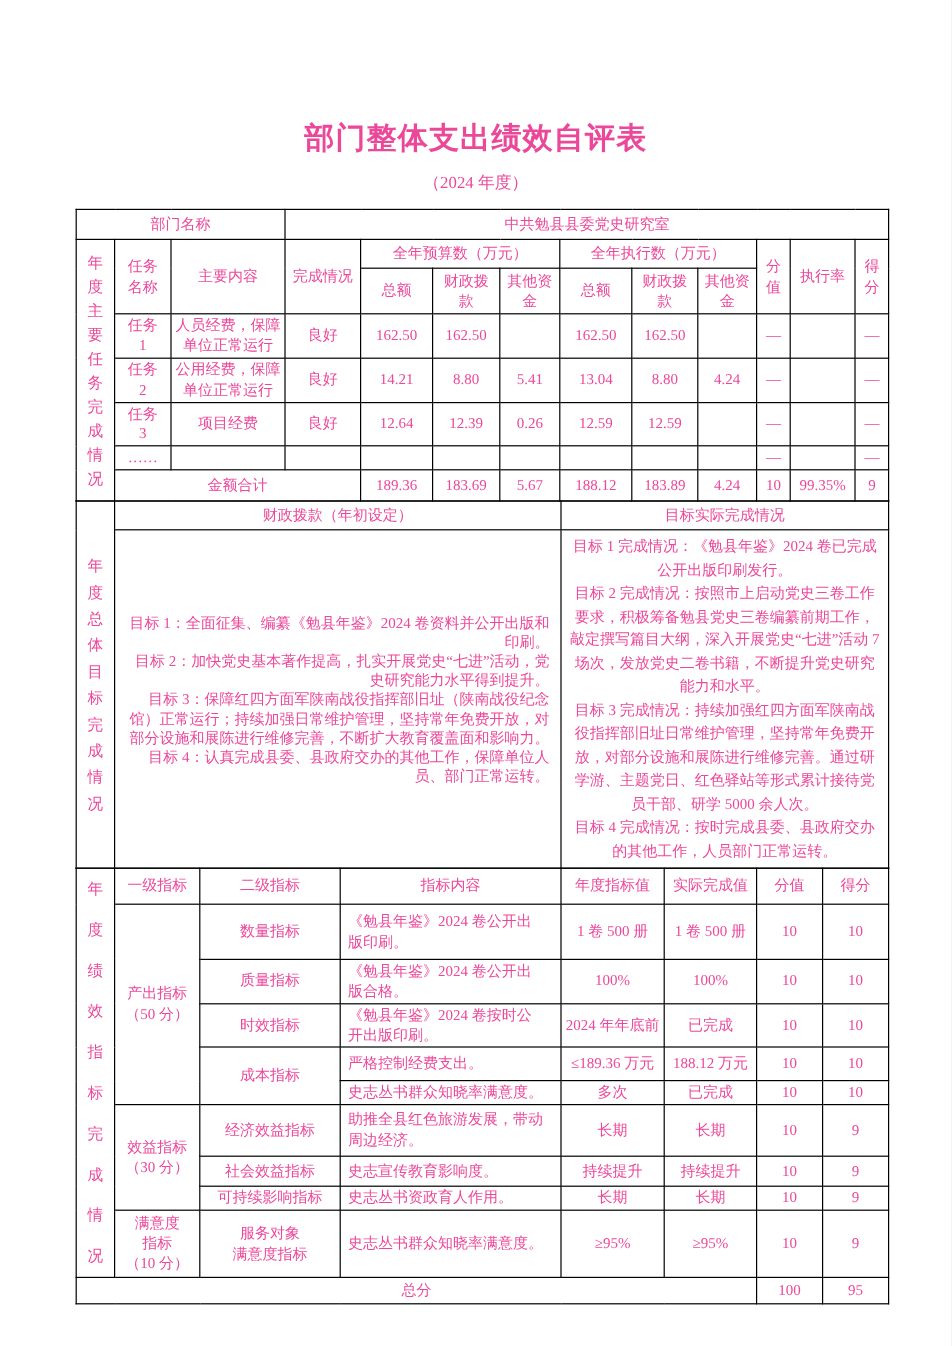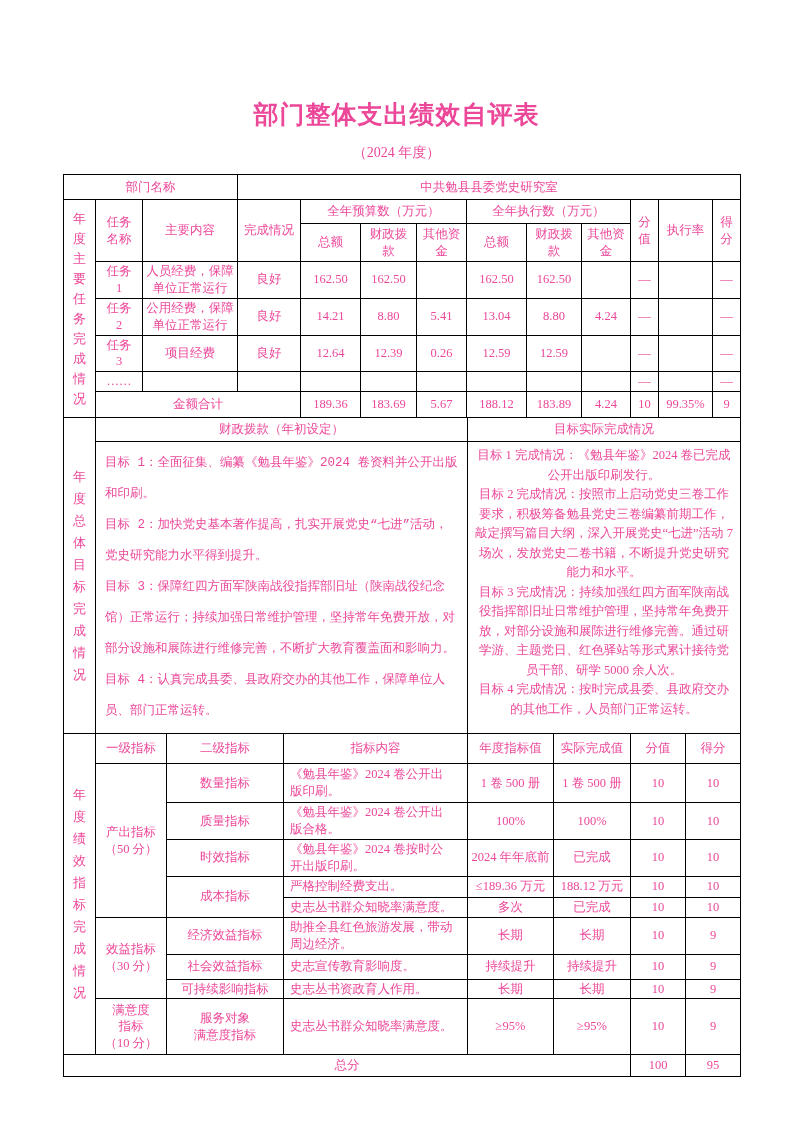--- a/index.html
+++ b/index.html
@@ -19,24 +19,24 @@
   .t2,.t3 { margin-top:-1px; }
   td,th {
     border:1px solid #000; font-weight:normal; font-size:12.5px;
     text-align:center; vertical-align:middle; padding:1px 3px;
     word-break:break-word; overflow-wrap:break-word; line-height:1.35;
   }
   .pre { white-space:pre-line; }
   .left { text-align:left; padding-left:6px; padding-right:14px; }
   .vcell { padding:0; }
   .vtext { width:15px; margin:0 auto; word-break:break-all; font-size:13px; }
-  .v1 { line-height:20px; } .v2 { line-height:22px; } .v3 { line-height:22px; }
+  .v1 { line-height:20px; } .v2 { line-height:22px; } .v3 { line-height:34px; }
   .goal-exp { vertical-align:middle; padding:6px 9px; }
   .goal-act { vertical-align:top; padding:4px 6px; }
-  .goal-exp .gline { text-align:left; line-height:31px;font-family:Liberation Mono, monospace; }
+  .goal-exp .gline { text-align:right; line-height:16px; }
   .goal-act .gline { text-align:center; line-height:19.5px; }
   
   .rh25{height:25px}.rh24{height:24px}.rh38{height:38px}.rh35{height:35px}
   .rh32{height:32px}.rh20{height:20px}.rh26{height:26px}.rh208{height:208px}
   .rh30{height:30px}.rh39{height:39px}.rh21{height:21px}.rh18{height:18px}
   .rh56{height:56px}.rh22{height:22px}
   .footer-heading {
     margin:24px 0 0 155px; font-size:19px; font-weight:bold; font-style:italic;
     letter-spacing:4px;
   }

